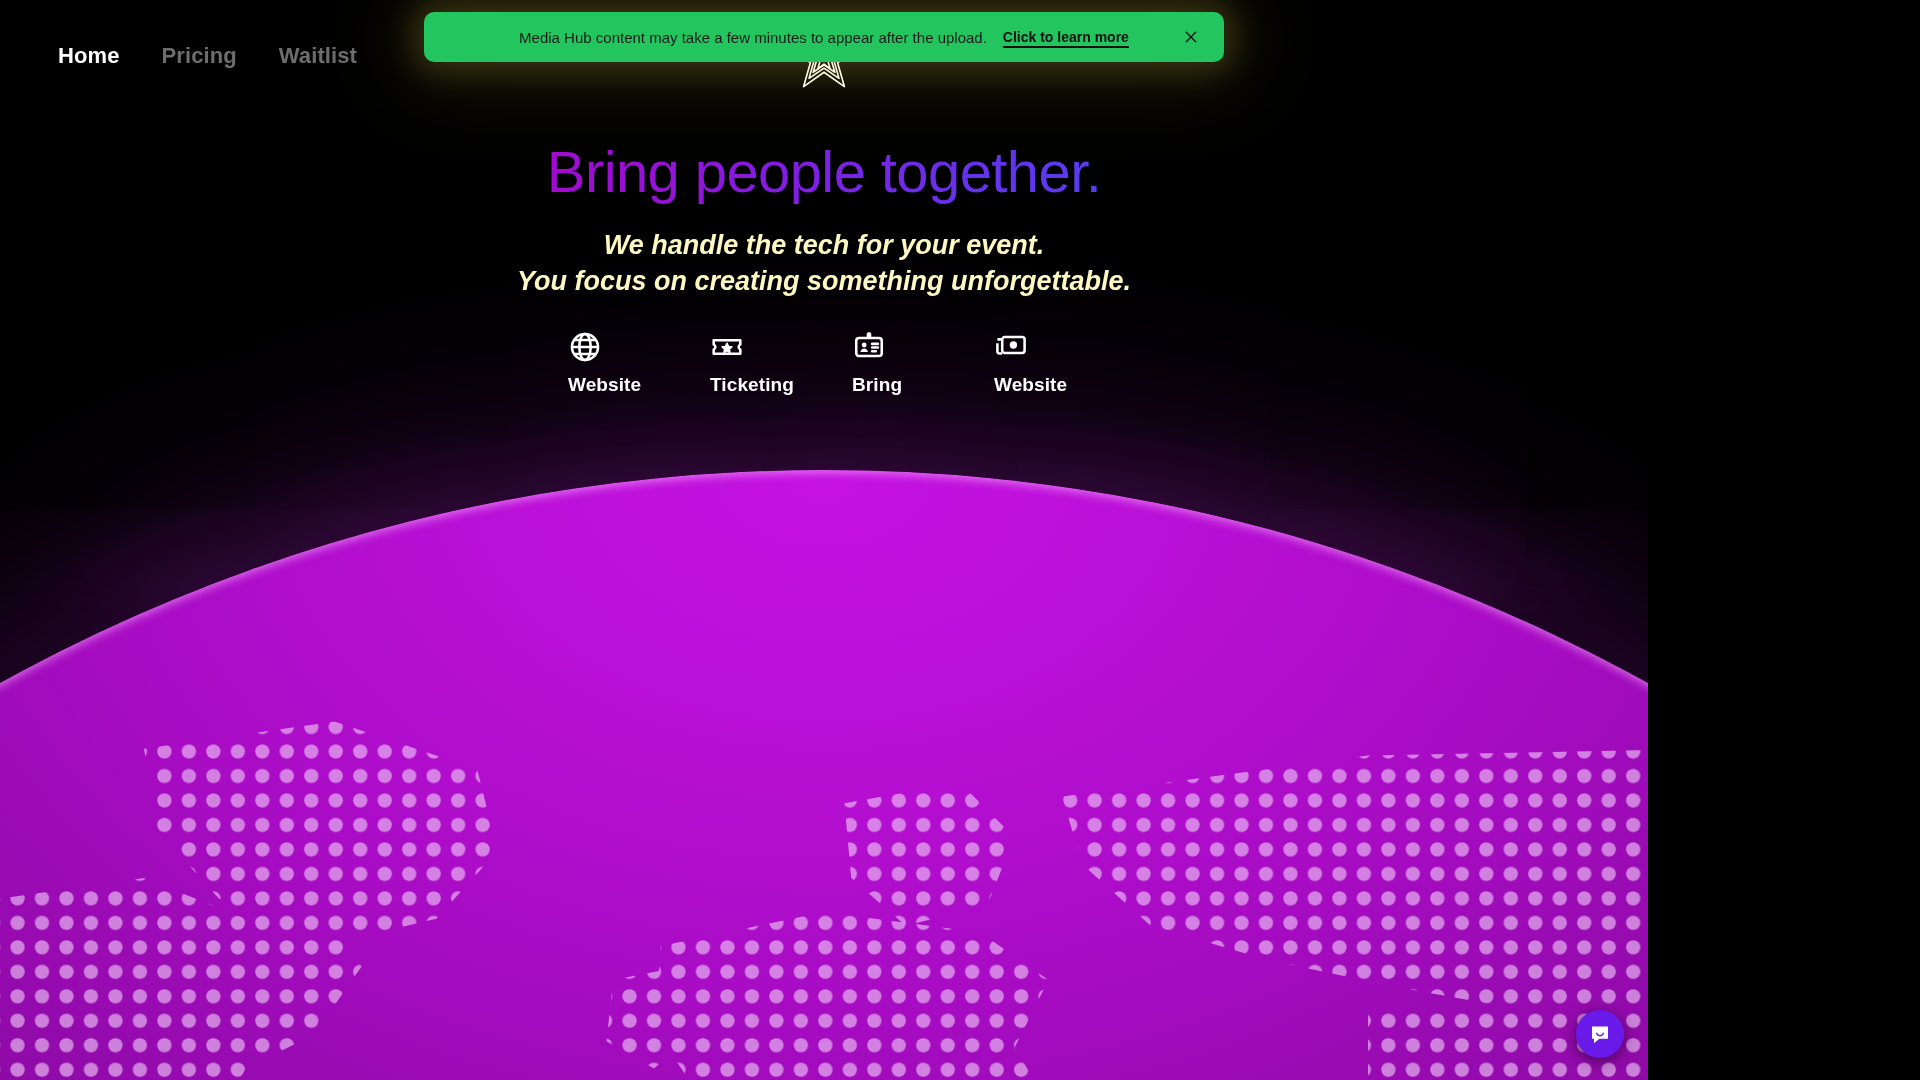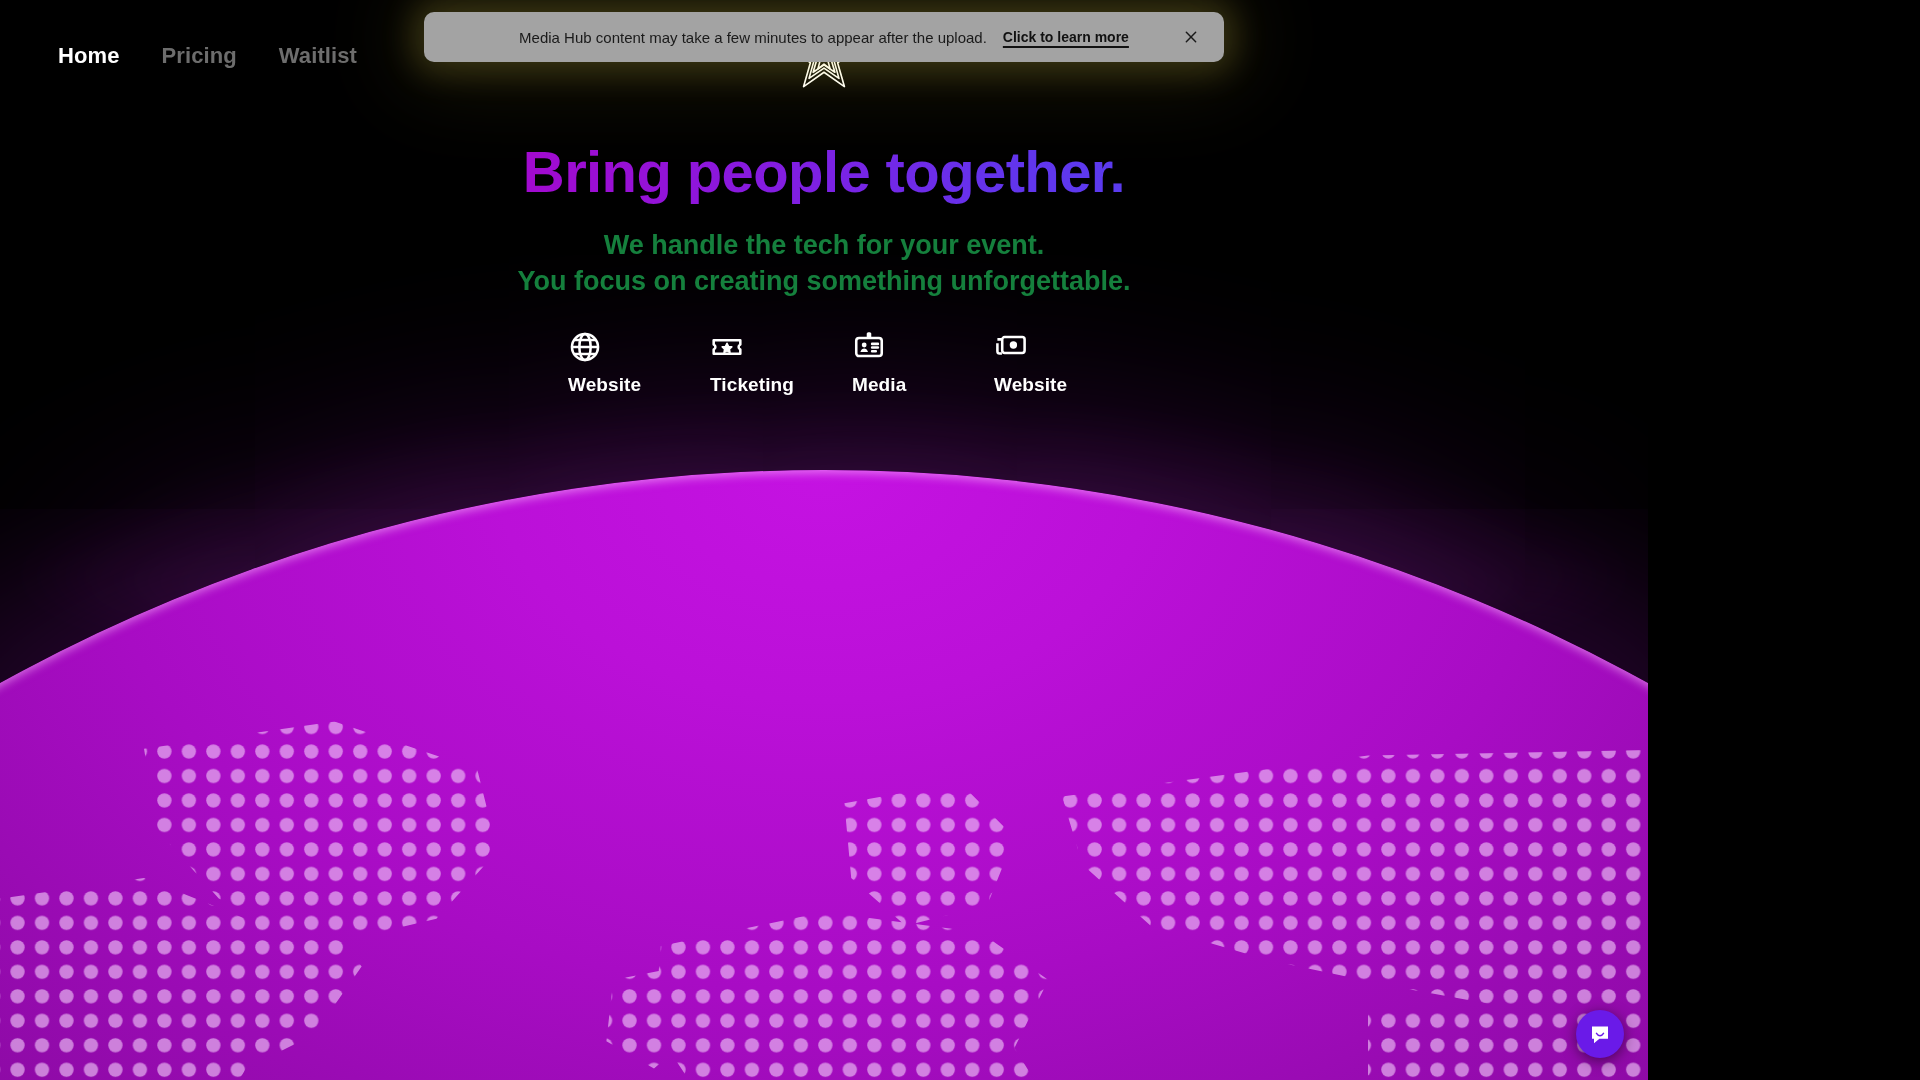--- a/index.html
+++ b/index.html
@@ -65,50 +65,50 @@
   .logo{
     position:absolute; left:50%; top:24px; margin-left:-34px;
     width:68px; height:68px; z-index:35;
   }
   .logo svg{ width:100%; height:100%; display:block; }
 
   
   .toast{
     position:absolute; left:50%; top:12px; margin-left:-400px;
     width:800px; height:50px; border-radius:10px;
-    background:#a3a3a3;
+    background:#22c55e;
     display:flex; align-items:center; justify-content:center;
     gap:16px; padding:0 22px; z-index:60;
     box-shadow:0 0 34px 10px rgba(247,225,78,.20), 0 0 90px 24px rgba(247,225,78,.09);
   }
   .toast-text{ font-size:15px; color:#1a1a1a; font-weight:400; white-space:nowrap; }
   .toast-link{
     font-size:14px; color:#111; font-weight:700; text-decoration:underline;
     text-underline-offset:4px; text-decoration-thickness:2px; cursor:pointer; white-space:nowrap;
   }
   .toast-close{
     position:absolute; right:22px; top:50%; margin-top:-11px;
     width:22px; height:22px; cursor:pointer; display:flex; align-items:center; justify-content:center;
     background:none; border:none;
   }
   .toast-close svg{ width:16px; height:16px; }
 
   
   .hero{ position:absolute; left:0; top:0; width:100%; z-index:30; text-align:center; }
   .headline{
     margin-top:140px;
-    font-size:58px; font-weight:700; letter-spacing:-.6px; line-height:1.1;
+    font-size:58px; font-weight:400; letter-spacing:-.6px; line-height:1.1;
     background:linear-gradient(90deg, #a20ad0 0%, #9a0fd4 14%, #8a18dd 34%, #7526e6 58%, #6433ec 78%, #5a3bef 100%);
     -webkit-background-clip:text; background-clip:text;
     -webkit-text-fill-color:transparent; color:transparent;
     display:inline-block;
   }
   .subhead{
     margin-top:24px;
-    font-size:27px; font-weight:700; color:#15803d; line-height:1.33;
+    font-size:27px; font-weight:700; color:#fef9c3; line-height:1.33;font-style:italic;
   }
   .subhead span{ display:block; }
 
   
   .features{
     margin-top:30px;
     display:flex; justify-content:center; align-items:flex-start; gap:56px;
   }
   .feature{
     display:flex; flex-direction:column; align-items:flex-start; gap:10px; cursor:pointer;
@@ -267,21 +267,21 @@
       <div class="feature">
         <span class="feature-icon">
           <svg viewBox="0 0 24 24" fill="none" stroke="#fff" stroke-width="1.8" stroke-linejoin="round" aria-hidden="true">
             <rect x="10.4" y="1.6" width="3.2" height="4.2" rx="1.1" fill="#fff" stroke="none"></rect>
             <rect x="3" y="5.6" width="18" height="12.8" rx="2"></rect>
             <circle cx="8.6" cy="10.6" r="1.7" fill="#fff" stroke="none"></circle>
             <path d="M5.9 15.6 c.5 -1.7 1.6 -2.5 2.7 -2.5 s2.2 .8 2.7 2.5 Z" fill="#fff" stroke="none"></path>
             <path d="M14.2 9.8 h4.1 M14.2 12.4 h4.1 M14.2 15 h2.6" stroke-linecap="round"></path>
           </svg>
         </span>
-        <span class="feature-label">Media</span>
+        <span class="feature-label">Bring</span>
       </div>
 
       <div class="feature">
         <span class="feature-icon">
           <svg viewBox="0 0 24 24" fill="none" stroke="#fff" stroke-width="1.8" stroke-linejoin="round" aria-hidden="true">
             <path d="M2.4 6.6 h3.4 M2.4 9.4 v5.6 a1.6 1.6 0 0 0 1.6 1.6 h1.6"></path>
             <rect x="5.8" y="5" width="15.8" height="11.2" rx="1.7"></rect>
             <circle cx="13.7" cy="10.6" r="2.6" fill="#fff" stroke="none"></circle>
           </svg>
         </span>

